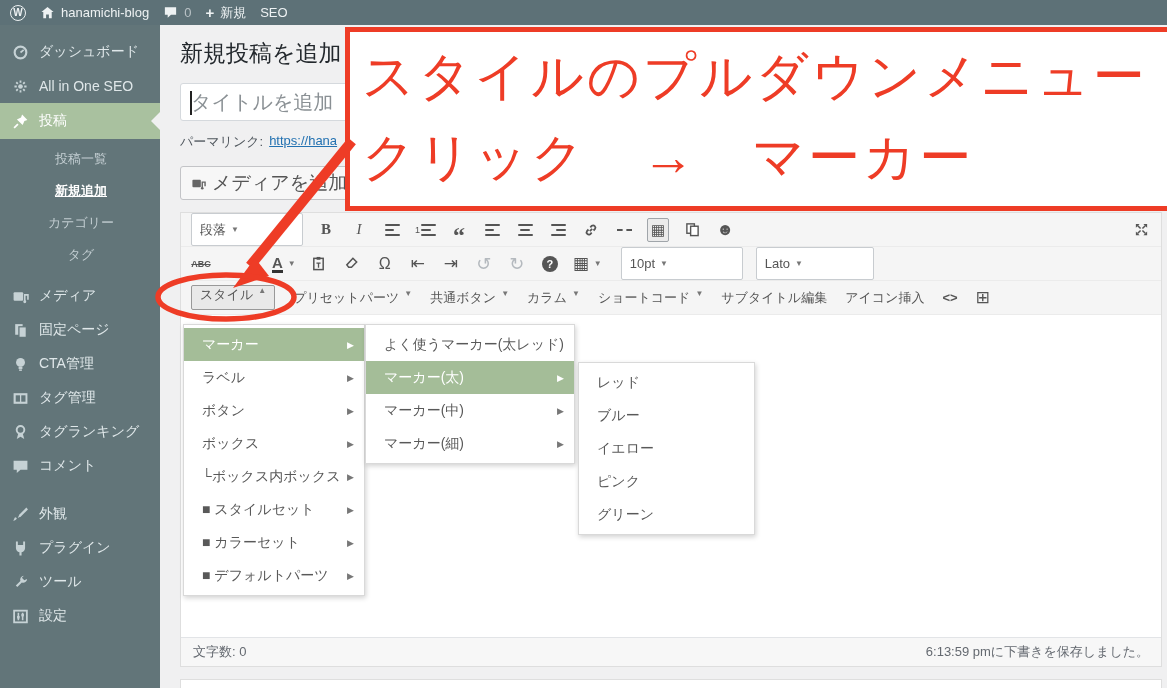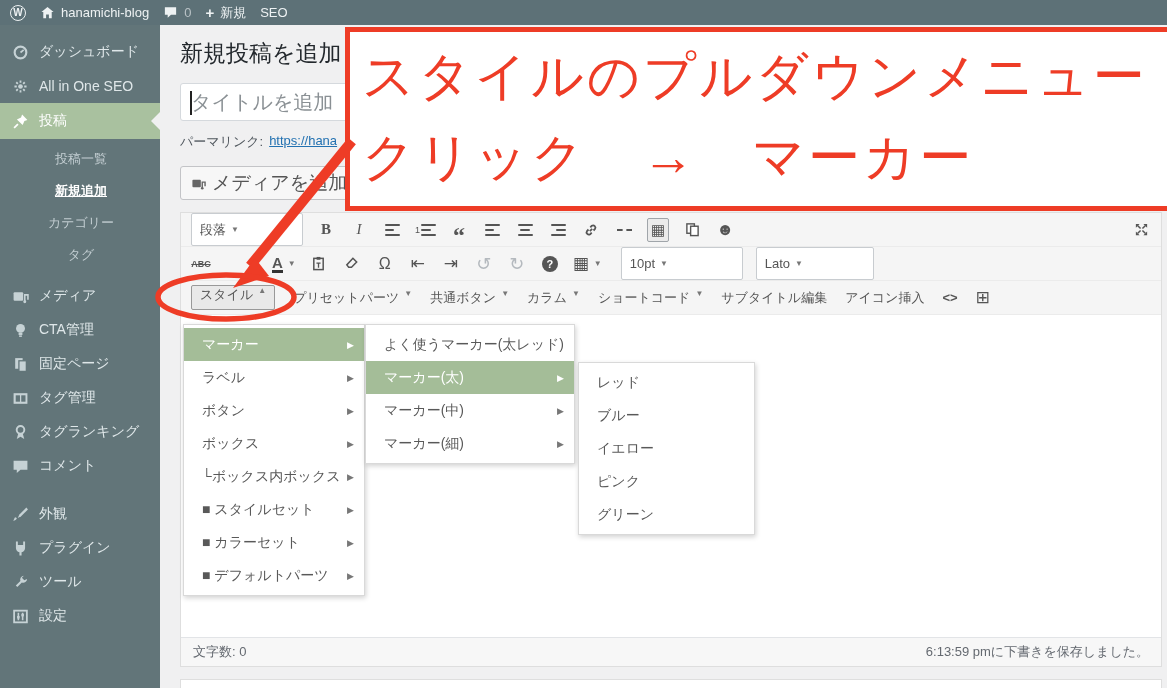--- a/index.html
+++ b/index.html
@@ -185,35 +185,35 @@
           <rect x="1.5" y="4" width="9" height="8" rx="1" fill="currentColor"></rect>
           <path d="M12 12.5V6.5h3v4.5" stroke="currentColor" stroke-width="1.5" fill="none"></path>
           <circle cx="12" cy="13" r="1.4" fill="currentColor"></circle>
         </svg>
     </span>
       <span>メディア</span>
   </div>
   <div class="sb-item">
     <span class="icn">
       <svg viewBox="0 0 16 16">
+          <rect x="3" y="2" width="7" height="10" fill="currentColor"></rect>
+          <rect x="6.5" y="4.5" width="7" height="10" fill="currentColor" stroke="#627579" stroke-width="1.2"></rect>
+        </svg>
+    </span>
+      <span>固定ページ</span>
+  </div>
+  <div class="sb-item">
+    <span class="icn">
+      <svg viewBox="0 0 16 16">
           <circle cx="8" cy="6" r="4.2" fill="currentColor"></circle>
           <rect x="6.2" y="10" width="3.6" height="2.2" fill="currentColor"></rect>
           <rect x="6.7" y="12.6" width="2.6" height="1.4" fill="currentColor"></rect>
         </svg>
     </span>
       <span>CTA管理</span>
-  </div>
-  <div class="sb-item">
-    <span class="icn">
-      <svg viewBox="0 0 16 16">
-          <rect x="3" y="2" width="7" height="10" fill="currentColor"></rect>
-          <rect x="6.5" y="4.5" width="7" height="10" fill="currentColor" stroke="#627579" stroke-width="1.2"></rect>
-        </svg>
-    </span>
-      <span>固定ページ</span>
   </div>
   <div class="sb-item">
     <span class="icn">
       <svg viewBox="0 0 16 16">
           <rect x="1.5" y="3" width="13" height="10" fill="currentColor"></rect>
           <rect x="3.5" y="5" width="4" height="6" fill="#627579"></rect>
           <rect x="8.7" y="5" width="4" height="6" fill="#627579"></rect>
         </svg>
     </span>
       <span>タグ管理</span>

